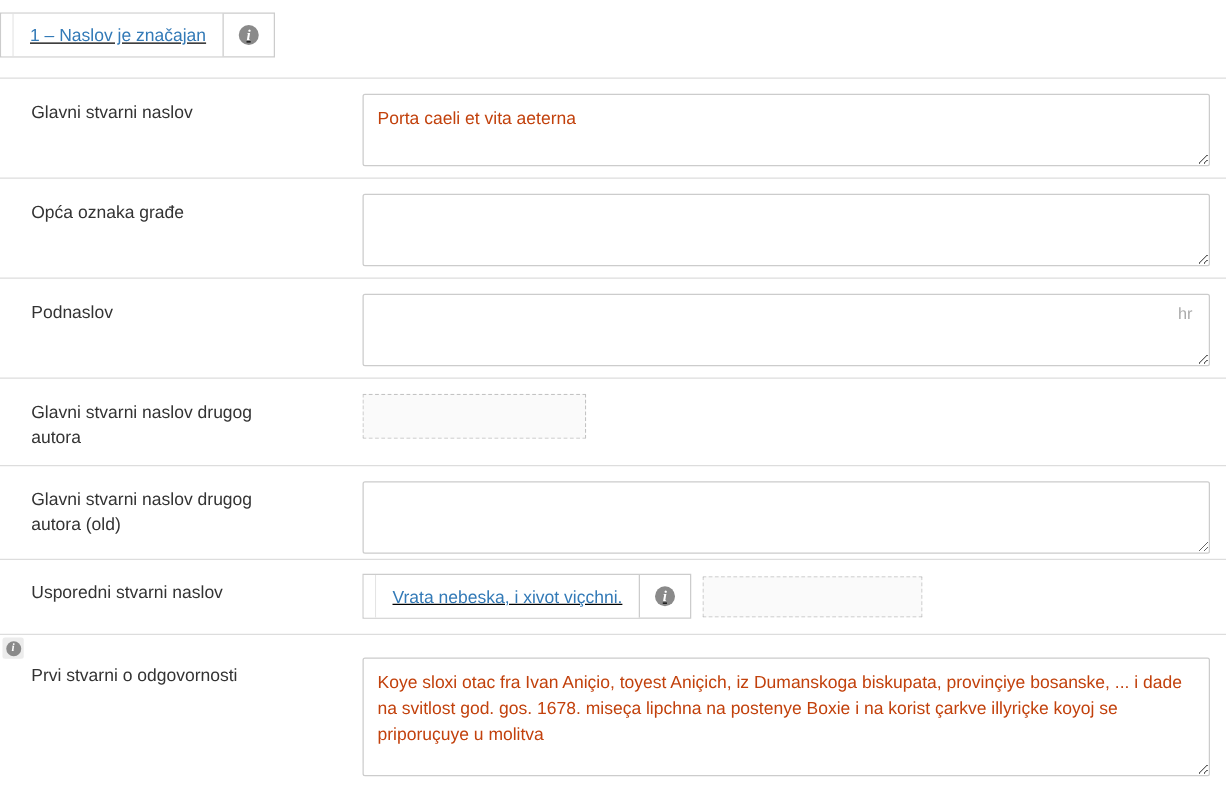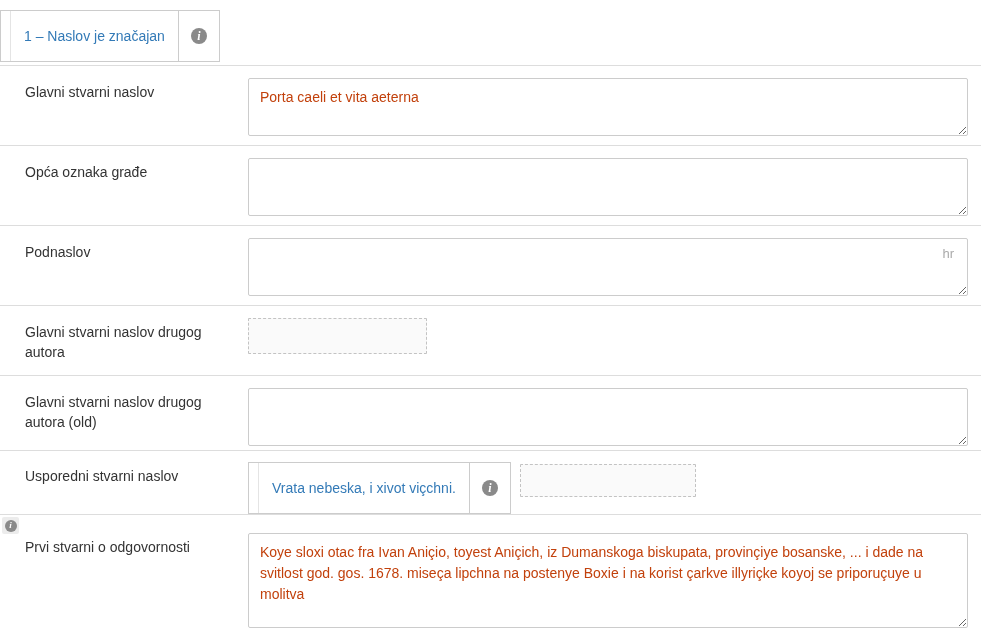--- a/index.html
+++ b/index.html
@@ -10,21 +10,21 @@
   .page {
     width: 981px;
     height: 631px;
     background: #ffffff;
     overflow: hidden;
   }
   .form-row {
     display: flex;
     align-items: flex-start;
   }
-  .form-row + .form-row { border-top: 1px solid #ddd; }
+  .form-row + .form-row { border-top: 1px solid #ddd; gap: 42px; }
   .col-label {
     width: 248px;
     flex: 0 0 248px;
     padding: 4px 20px 0 25px;
     font-size: 14px;
     line-height: 1.45;
     color: #333;
   }
   .col-field {
     flex: 1 1 auto;
@@ -63,21 +63,22 @@
     font-size: 13px;
     color: #aaa;
     pointer-events: none;
   }
 
   .chip {
     display: inline-flex;
     align-items: stretch;
     border: 1px solid #ccc;
     background: #fff;
-    height: 52px;
+    height: 36px;
+    text-decoration: underline;
   }
   .chip-handle {
     width: 10px;
     border-right: 1px solid #e4e4e4;
     background: #fff;
     cursor: grab;
   }
   .chip-text {
     display: flex;
     align-items: center;

